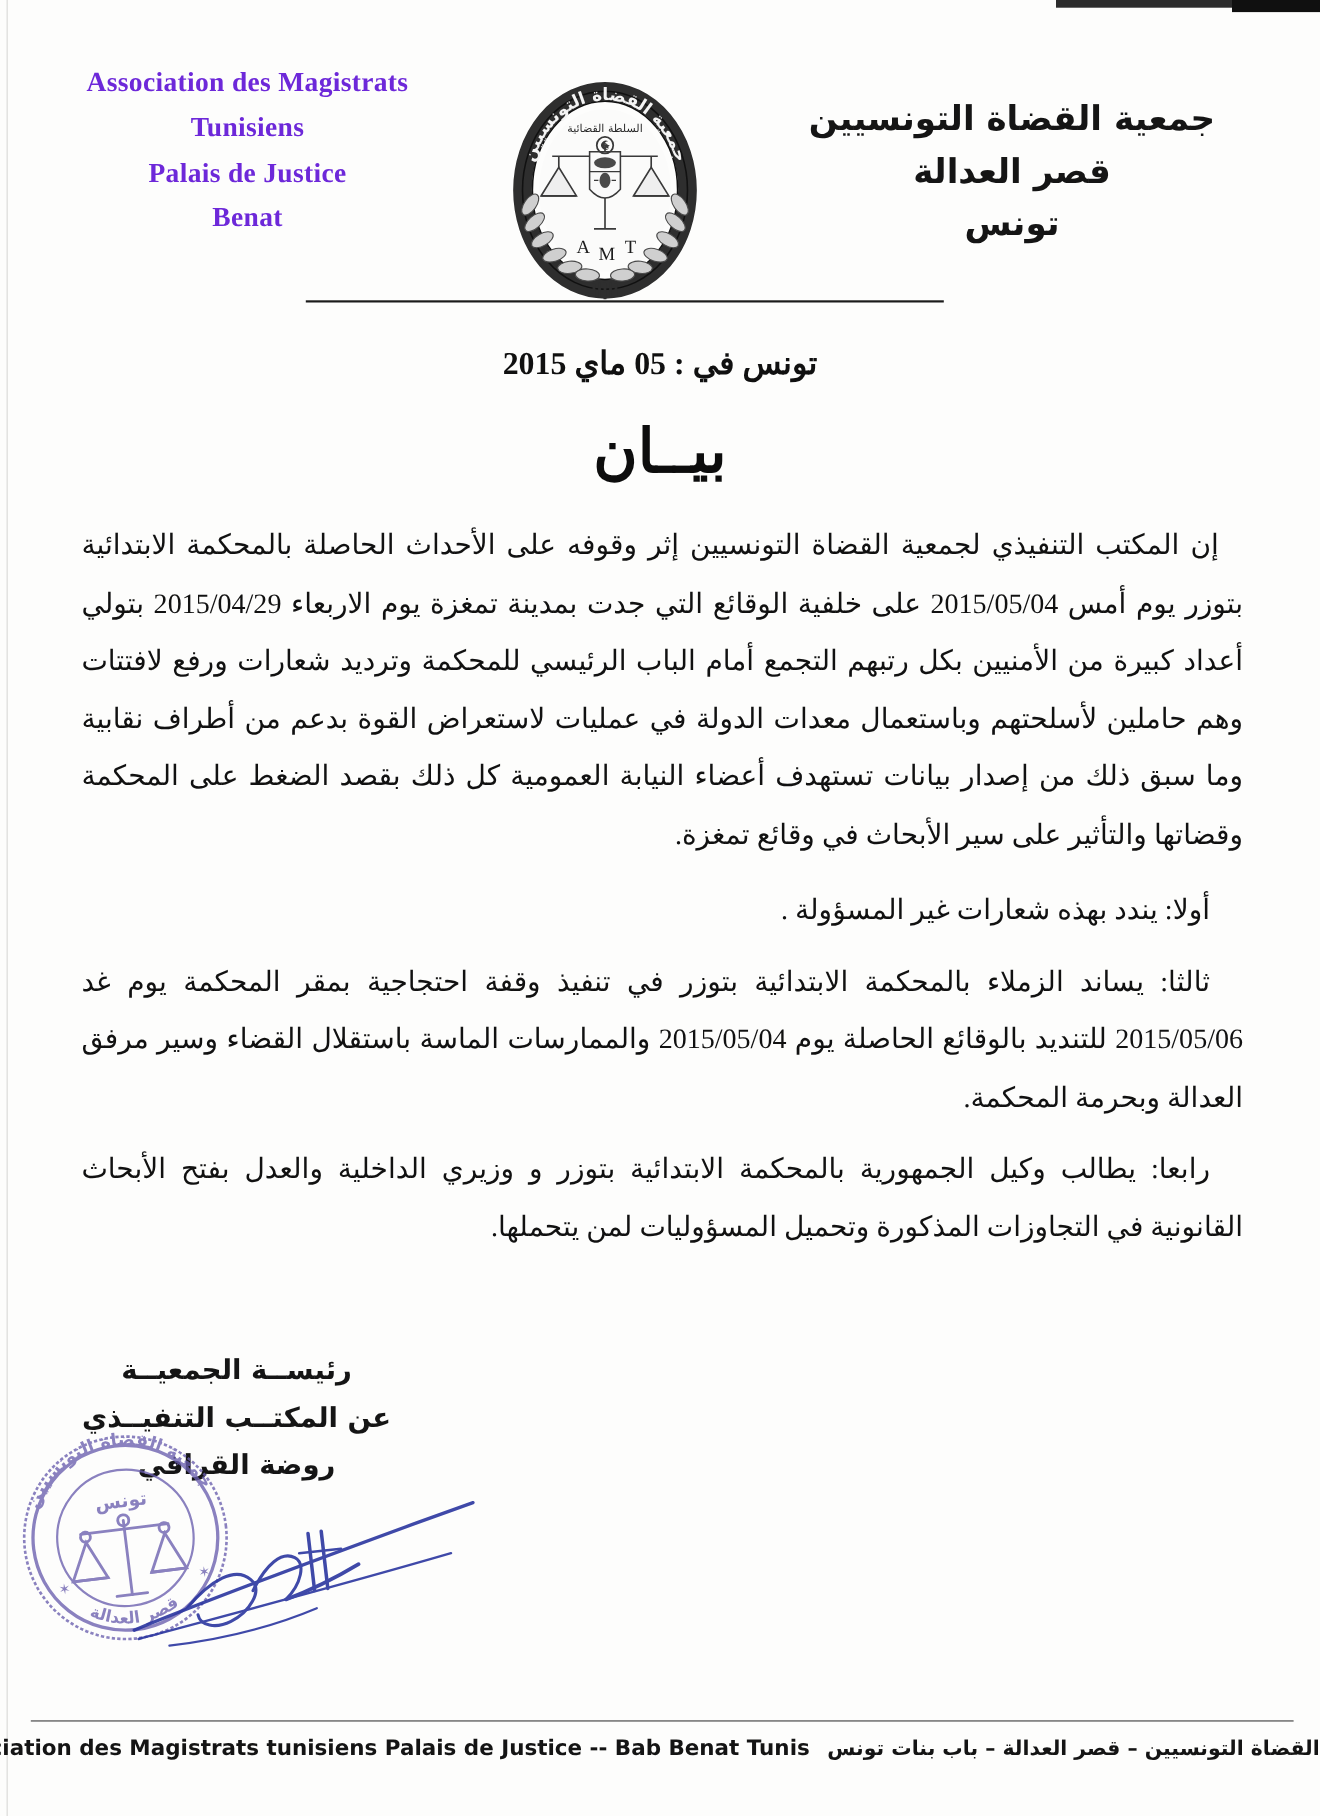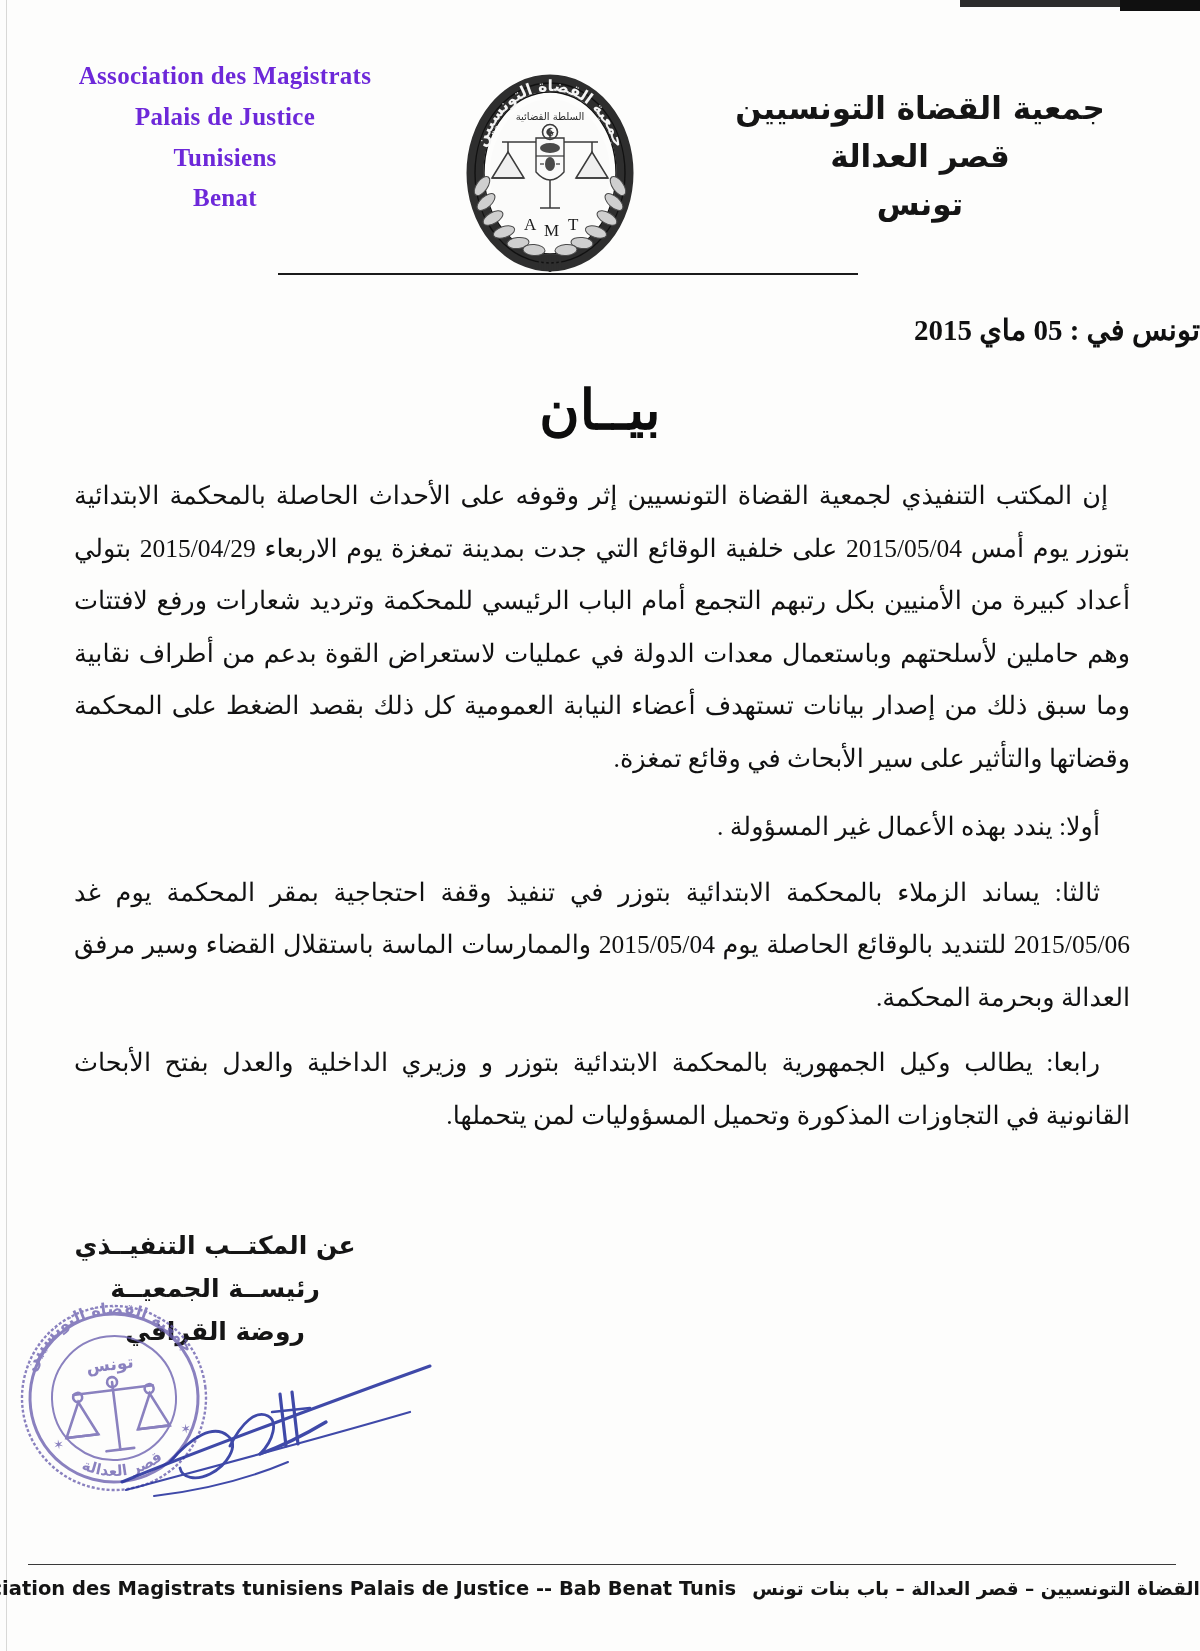--- a/index.html
+++ b/index.html
@@ -101,20 +101,21 @@
     height: 0;
     border-top: 2.4px solid #1b1b1b;
   }
 
   
   .dateline {
     position: absolute;
     top: 313px;
     left: 0;
     width: 1200px;
+    text-align: center;
     direction: rtl;
     font-family: "Liberation Serif", "DejaVu Serif", serif;
     font-weight: bold;
     font-size: 29px;
     color: #101010;
   }
 
   
   .doc-title {
     position: absolute;
@@ -232,22 +233,22 @@
 <div id="page">
 
   <div class="scan-edge-top"></div>
   <div class="scan-edge-top2"></div>
   <div class="scan-left-line"></div>
 
   <div class="header">
 
     <div class="hdr-fr">
       <div>Association des Magistrats</div>
+      <div>Tunisiens</div>
       <div>Palais de Justice</div>
-      <div>Tunisiens</div>
       <div>Benat</div>
     </div>
 
     <div class="emblem">
       <svg width="196" height="210" viewBox="0 0 196 210" xmlns="http://www.w3.org/2000/svg">
         <defs>
           <path id="arcTop" d="M 30,105 A 68,82 0 0 1 166,105"></path>
         </defs>
 
         <ellipse cx="98" cy="105" rx="75" ry="90" fill="none" stroke="#2e2e2e" stroke-width="17"></ellipse>
@@ -327,28 +328,28 @@
   </div>
 
   <div class="rule-top"></div>
 
   <div class="dateline">تونس في : 05 ماي 2015</div>
 
   <div class="doc-title">بيــان</div>
 
   <div class="body-wrap">
     <p class="para intro">إن المكتب التنفيذي لجمعية القضاة التونسيين إثر وقوفه على الأحداث الحاصلة بالمحكمة الابتدائية بتوزر يوم أمس 2015/05/04 على خلفية الوقائع التي جدت بمدينة تمغزة يوم الاربعاء 2015/04/29 بتولي أعداد كبيرة من الأمنيين بكل رتبهم التجمع أمام الباب الرئيسي للمحكمة وترديد شعارات ورفع لافتتات وهم حاملين لأسلحتهم وباستعمال معدات الدولة في عمليات لاستعراض القوة بدعم من أطراف نقابية وما سبق ذلك من إصدار بيانات تستهدف أعضاء النيابة العمومية كل ذلك بقصد الضغط على المحكمة وقضاتها والتأثير على سير الأبحاث في وقائع تمغزة.</p>
-    <p class="para item short">أولا: يندد بهذه الأعمال غير المسؤولة .</p>
+    <p class="para item short">أولا: يندد بهذه شعارات غير المسؤولة .</p>
     <p class="para item">ثالثا: يساند الزملاء بالمحكمة الابتدائية بتوزر في تنفيذ وقفة احتجاجية بمقر المحكمة يوم غد 2015/05/06 للتنديد بالوقائع الحاصلة يوم 2015/05/04 والممارسات الماسة باستقلال القضاء وسير مرفق العدالة وبحرمة المحكمة.</p>
     <p class="para item">رابعا: يطالب وكيل الجمهورية بالمحكمة الابتدائية بتوزر و وزيري الداخلية والعدل بفتح الأبحاث القانونية في التجاوزات المذكورة وتحميل المسؤوليات لمن يتحملها.</p>
   </div>
 
   <div class="sig">
+    <div>رئيســة الجمعيــة</div>
     <div>عن المكتــب التنفيــذي</div>
-    <div>رئيســة الجمعيــة</div>
     <div>روضة القرافي</div>
   </div>
 
   <div class="stamp">
     <svg width="212" height="212" viewBox="0 0 212 212" xmlns="http://www.w3.org/2000/svg">
       <defs>
         <path id="stampTop" d="M 22,106 A 84,84 0 0 1 190,106"></path>
         <path id="stampBot" d="M 28,106 A 78,78 0 0 0 184,106"></path>
       </defs>
       <circle cx="106" cy="106" r="92" fill="none" stroke="#6a5fae" stroke-width="2.4" stroke-dasharray="3 2"></circle>

